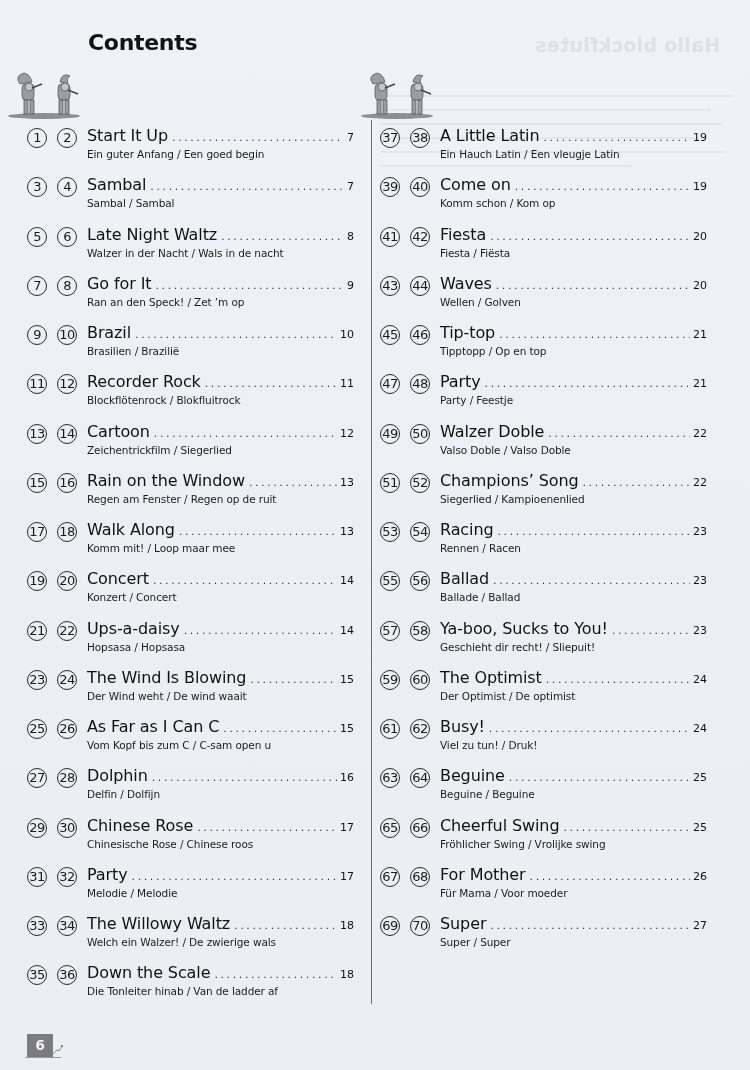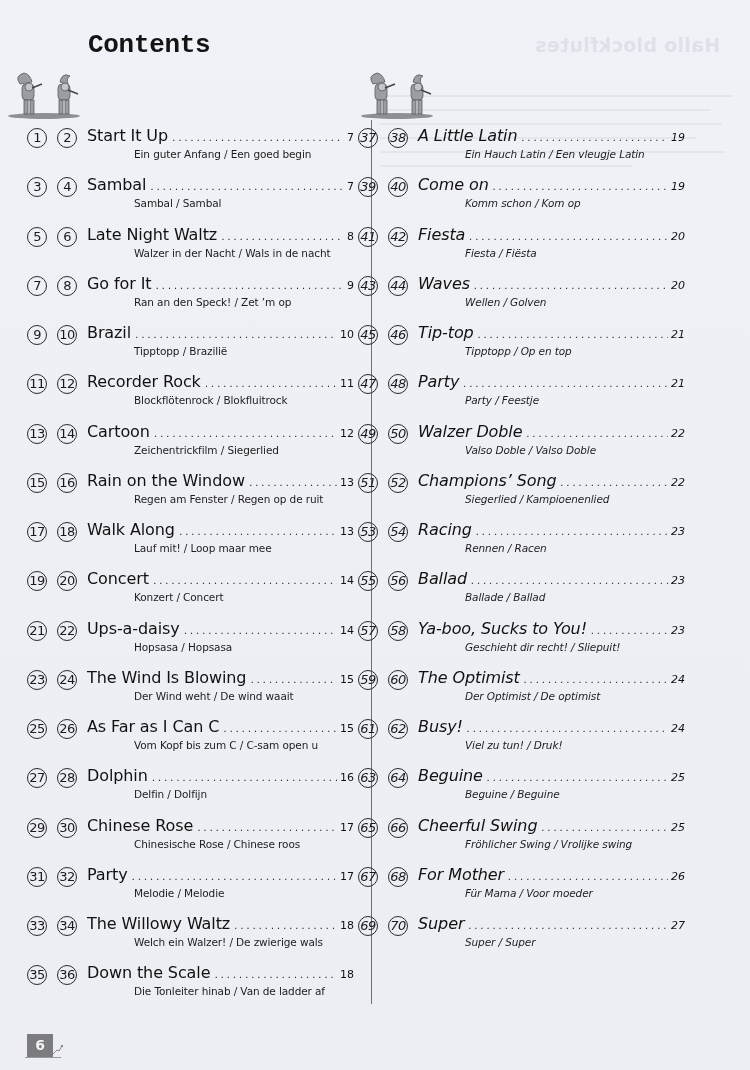--- a/index.html
+++ b/index.html
@@ -11,32 +11,32 @@
   }
   .ghost {
     position: absolute; left: 535px; top: 34px;
     font-size: 19px; font-weight: bold; color: #dfe1ea;
     transform: scaleX(-1); white-space: nowrap; letter-spacing: 0.3px;
   }
   .ghost-lines { position: absolute; left: 380px; top: 95px; width: 360px; }
   .ghost-lines div { height: 2px; background: #e4e6ee; margin-bottom: 12px; border-radius: 1px; }
   .page-title {
     position: absolute; left: 88px; top: 30px;
-    font-size: 26px; font-weight: bold; color: #141414; letter-spacing: -0.3px; font-family: Liberation Mono, monospace;
+    font-size: 22px; font-weight: bold; color: #141414; letter-spacing: -0.3px;
   }
   .gnomes { position: absolute; width: 80px; height: 50px; }
   .gnomes.left { left: 4px; top: 70px; }
   .gnomes.right { left: 357px; top: 70px; }
   .divider {
     position: absolute; left: 371px; top: 120px; width: 1px; height: 884px;
     background: #6f6f74;
   }
   .col { position: absolute; top: 128px; width: 340px; }
   .col.left { left: 25px; }
-  .col.right { left: 356px; font-style: italic; }
+  .col.right { left: 378px; }
   .entry { position: relative; height: 49.25px; }
   .num {
     position: absolute; top: 0; width: 20px; height: 20px; border-radius: 50%;
     border: 1.2px solid #2a2a2c; box-sizing: border-box;
     font-size: 13px; line-height: 18px; text-align: center; color: #1a1a1a;
     letter-spacing: -0.6px; background: transparent;
   }
   .num.a { left: 2px; }
   .num.b { left: 32px; }
   .title-line {
@@ -45,21 +45,21 @@
   }
   .title { font-size: 16px; color: #111; letter-spacing: -0.1px; }
   .dots {
     flex: 1; overflow: hidden; margin: 0 3px 0 4px;
     font-size: 11px; letter-spacing: 2.6px; color: #333; height: 14px; line-height: 14px;
   }
   .dots::before { content: "................................................................................................"; }
   .pg { font-size: 11px; color: #111; }
   .subtitle {
     position: absolute; left: 62px; top: 20px;
-    font-size: 10.5px; color: #1c1c1c; white-space: nowrap; letter-spacing: -0.1px; margin-left: 47px;
+    font-size: 10.5px; color: #1c1c1c; white-space: nowrap; letter-spacing: -0.1px;
   }
   .page-num {
     position: absolute; left: 27px; top: 1034px; width: 26px; height: 23px;
     background: #7c7c80; color: #f3f3f5; font-size: 14px; font-weight: bold;
     text-align: center; line-height: 23px;
   }
   .page-num-tail { position: absolute; left: 53px; top: 1040px; width: 10px; height: 16px; }
   .page-num-base { position: absolute; left: 25px; top: 1057px; width: 36px; height: 1px; background: #9a9a9e; }
 </style>
 </head>
@@ -156,21 +156,21 @@
       <div class="subtitle">Ran an den Speck! / Zet ’m op</div>
     </div>
   <div class="entry">
       <span class="num a">9</span>
       <span class="num b">10</span>
       <div class="title-line">
         <span class="title">Brazil</span>
         <span class="dots"></span>
         <span class="pg">10</span>
       </div>
-      <div class="subtitle">Tipptopp / Brazilië</div>
+      <div class="subtitle">Brasilien / Brazilië</div>
     </div>
   <div class="entry">
       <span class="num a">11</span>
       <span class="num b">12</span>
       <div class="title-line">
         <span class="title">Recorder Rock</span>
         <span class="dots"></span>
         <span class="pg">11</span>
       </div>
       <div class="subtitle">Blockflötenrock / Blokfluitrock</div>
@@ -196,21 +196,21 @@
       <div class="subtitle">Regen am Fenster / Regen op de ruit</div>
     </div>
   <div class="entry">
       <span class="num a">17</span>
       <span class="num b">18</span>
       <div class="title-line">
         <span class="title">Walk Along</span>
         <span class="dots"></span>
         <span class="pg">13</span>
       </div>
-      <div class="subtitle">Lauf mit! / Loop maar mee</div>
+      <div class="subtitle">Komm mit! / Loop maar mee</div>
     </div>
   <div class="entry">
       <span class="num a">19</span>
       <span class="num b">20</span>
       <div class="title-line">
         <span class="title">Concert</span>
         <span class="dots"></span>
         <span class="pg">14</span>
       </div>
       <div class="subtitle">Konzert / Concert</div>

